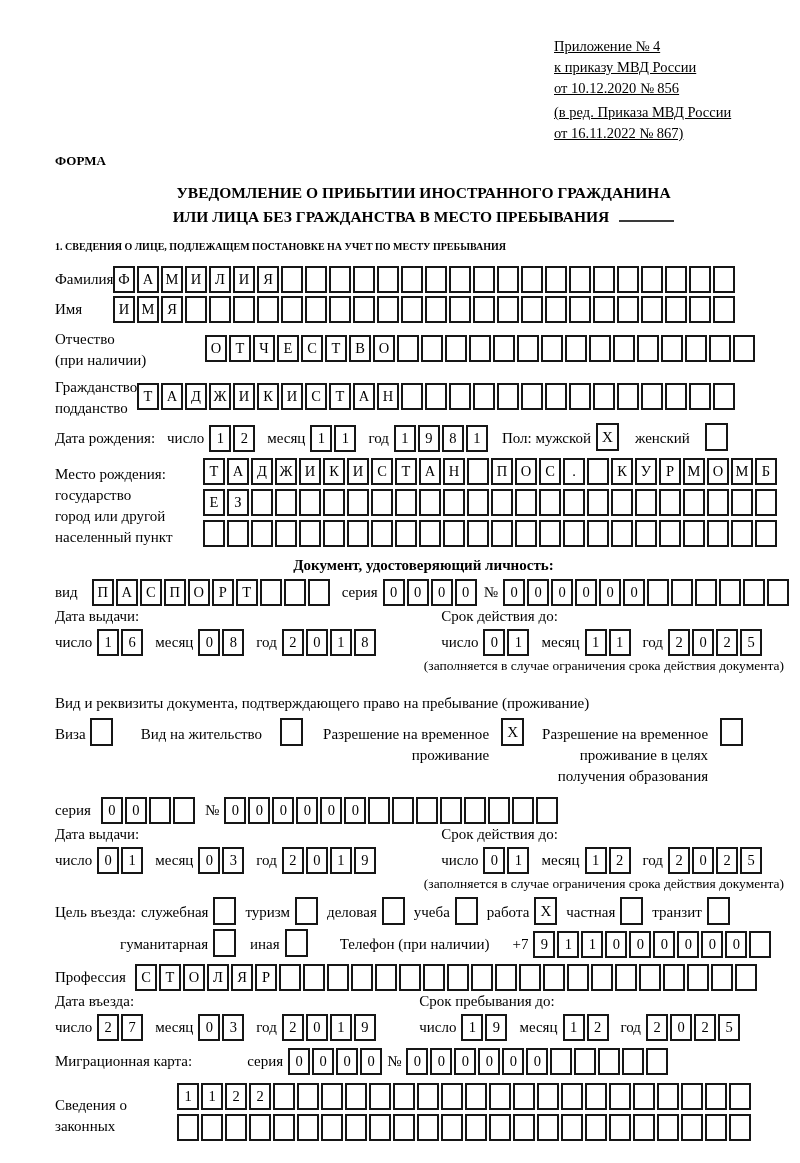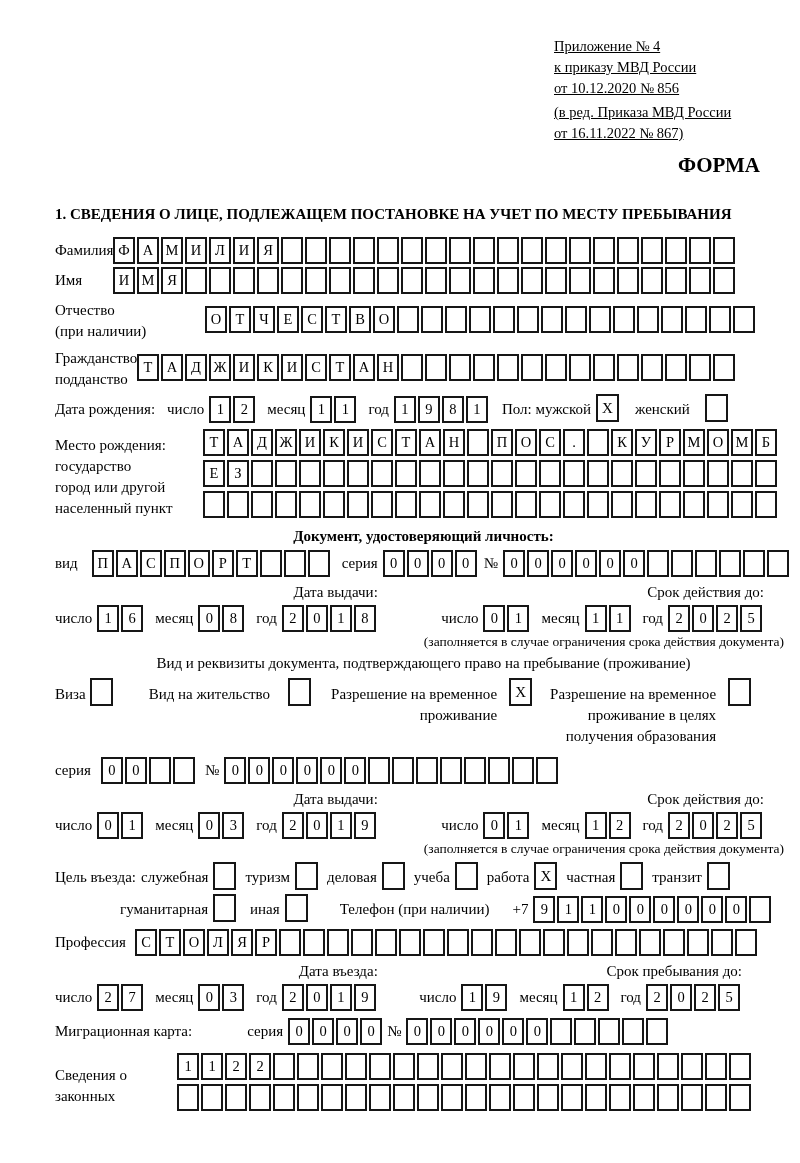--- a/index.html
+++ b/index.html
@@ -1,39 +1,39 @@
 <!DOCTYPE html>
 <html><head>
 <meta charset="utf-8">
 <style>
   html,body{margin:0;padding:0;background:#fff;}
   body{width:800px;height:1163px;color:#000;font-family:"Liberation Serif","DejaVu Serif",serif;font-size:15px;overflow:hidden;}
   .page{box-sizing:border-box;width:800px;padding:36px 8px 0 55px;}
   .hdr{margin-left:auto;width:238px;line-height:21px;font-size:14.5px;text-align:left;}
   .hdr div{white-space:nowrap;text-decoration:underline;}
-  .forma{font-weight:bold;text-align:right;padding-right:32px;margin-top:9px;font-size:21px;}
+  .forma{font-weight:bold;text-align:left;padding-right:32px;margin-top:9px;font-size:13px;}
   .title{font-weight:bold;text-align:center;margin-top:12px;font-size:15.5px;line-height:24px;}
   .blankline{display:inline-block;width:55px;border-bottom:2px solid #3a3a3a;height:12px;margin-left:10px;}
-  .sec{font-weight:bold;margin-top:28px;font-size:15px;}
+  .sec{font-weight:bold;margin-top:12px;font-size:10px;}
   .crow{display:flex;align-items:center;margin-top:3px;}
   .lbl{flex:none;line-height:27px;}
   .lbl2{flex:none;line-height:21px;padding-top:3px;}
   .cells{display:flex;flex:none;}
   .cell{flex:none;width:18px;height:23px;border:2px solid #161616;margin-right:2px;text-align:center;line-height:23px;font-size:14.5px;background:#fff;}
   .cbx{display:inline-block;vertical-align:middle;width:19px;height:24px;border:2px solid #161616;text-align:center;line-height:24px;font-size:15px;margin-top:-3px;}
   .grid3 .cells{margin-bottom:4px;}
   .dochead{font-weight:bold;text-align:center;margin-top:6px;}
   .dg{display:flex;align-items:center;}
   .dg .t{margin:0 5px 0 0;line-height:27px;}
   .dg .t2{margin:0 5px 0 10px;line-height:27px;}
-  .dcolhead{text-align:right;line-height:21px;margin-top:5px;}
+  .dcolhead{text-align:left;line-height:21px;}
   .daterow{display:flex;justify-content:space-between;padding-right:28px;}
   .daterow2{display:flex;justify-content:space-between;padding-right:50px;}
   .smallnote{font-size:13.5px;text-align:right;margin-top:2px;padding-right:8px;}
-  .para{line-height:27px;margin-top:0;text-align:center;}
+  .para{line-height:27px;margin-top:16px;}
   .opts{display:flex;align-items:flex-start;margin-top:4px;}
   .opt{display:flex;align-items:flex-start;}
   .opt .ot{line-height:21px;padding-top:3px;}
   .opt .center{text-align:right;}
   .inlineopts{display:flex;align-items:center;margin-top:6px;flex-wrap:nowrap;}
   .inlineopts .ol{margin-right:5px;white-space:nowrap;}
   .inlineopts .gap{width:9px;flex:none;}
 </style>
 </head>
 <body>
@@ -43,20 +43,24 @@
   <div class="hdr">
     <div>Приложение № 4</div>
     <div>к приказу МВД России</div>
     <div>от 10.12.2020 № 856</div>
     <div style="margin-top:3px">(в ред. Приказа МВД России</div>
     <div>от 16.11.2022 № 867)</div>
   </div>
 
   <div class="forma">ФОРМА</div>
 
+  <div class="title">
+    <div>УВЕДОМЛЕНИЕ О ПРИБЫТИИ ИНОСТРАННОГО ГРАЖДАНИНА</div>
+    <div><span>ИЛИ ЛИЦА БЕЗ ГРАЖДАНСТВА В МЕСТО ПРЕБЫВАНИЯ</span><span class="blankline"></span></div>
+  </div>
 
   <div class="sec">1. СВЕДЕНИЯ О ЛИЦЕ, ПОДЛЕЖАЩЕМ ПОСТАНОВКЕ НА УЧЕТ ПО МЕСТУ ПРЕБЫВАНИЯ</div>
 
   <div class="crow" style="margin-top:14px">
     <div class="lbl" style="width:58px">Фамилия</div>
     <div class="cells">
         <span class="cell">Ф</span>
         <span class="cell">А</span>
         <span class="cell">М</span>
         <span class="cell">И</span>
@@ -391,21 +395,21 @@
 
   <div class="para">
     <div>Вид и реквизиты документа, подтверждающего право на пребывание (проживание)</div>
   </div>
 
   <div class="opts">
     <div class="opt">
       <span class="ot">Виза</span>
       <span class="cbx" style="margin-left:4px"></span>
     </div>
-    <div class="opt" style="margin-left:36px">
+    <div class="opt" style="margin-left:28px">
       <span class="ot">Вид на жительство</span>
       <span class="cbx" style="margin-left:18px"></span>
     </div>
     <div class="opt" style="margin-left:20px">
       <span class="ot center">
         <div>Разрешение на временное</div>
         <div>проживание</div>
       </span>
       <span class="cbx" style="margin-left:12px">X</span>
     </div>

